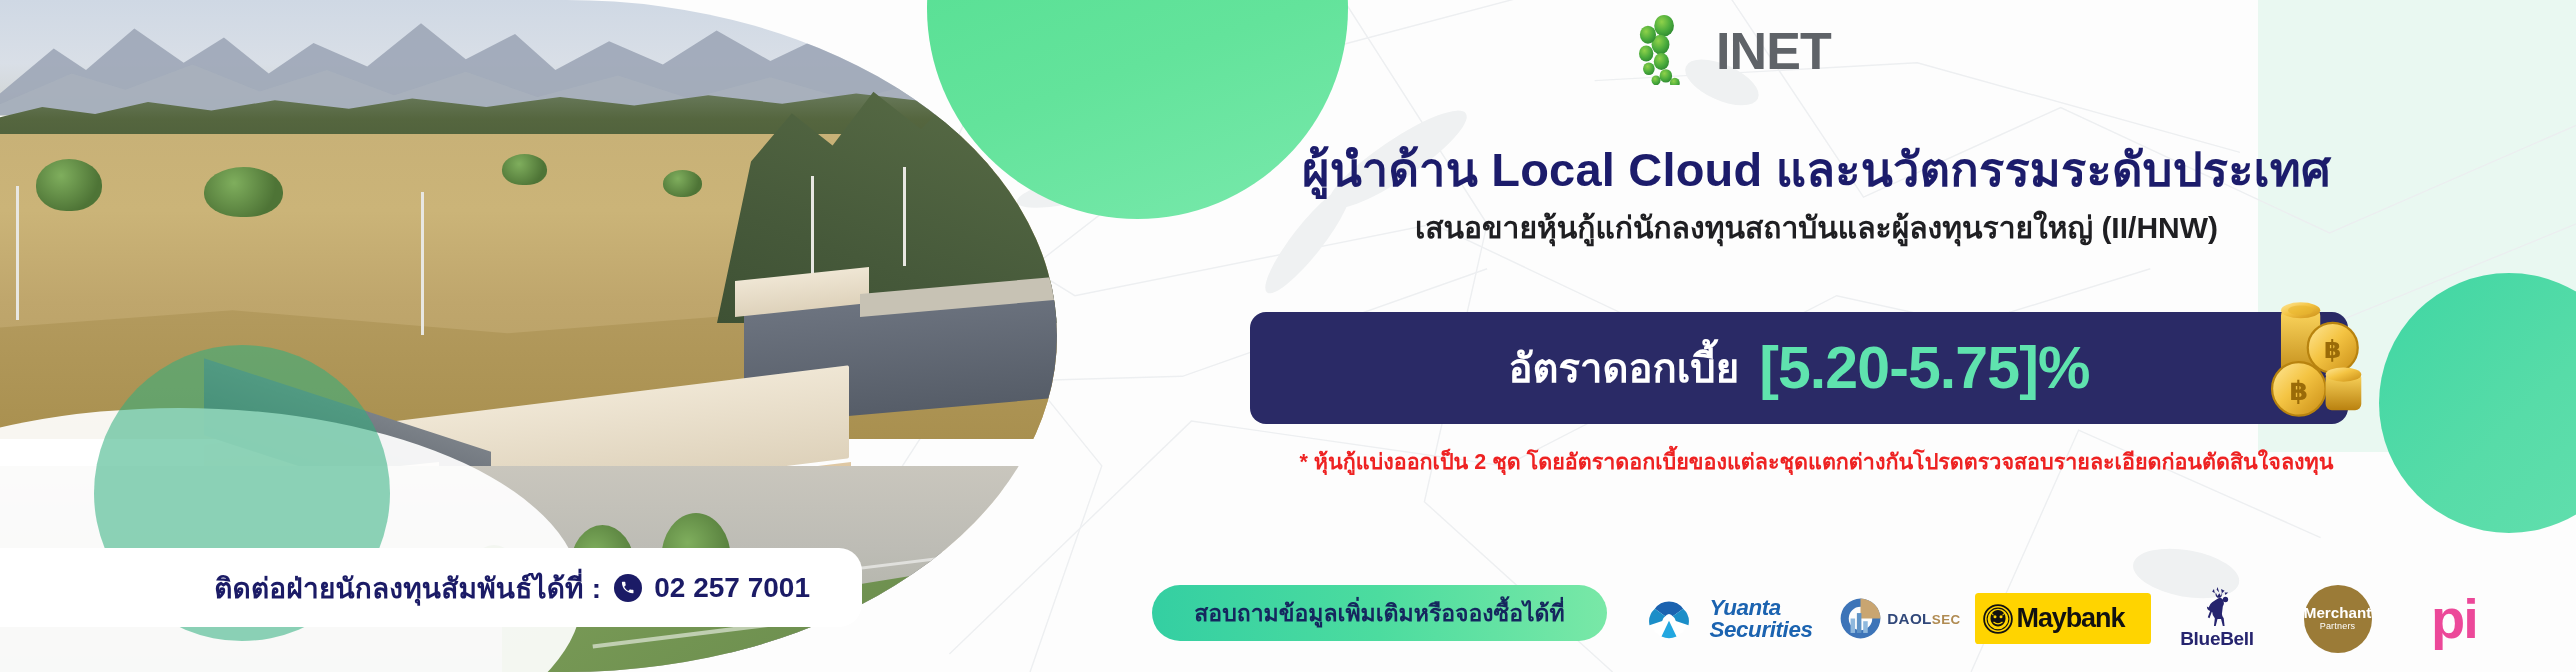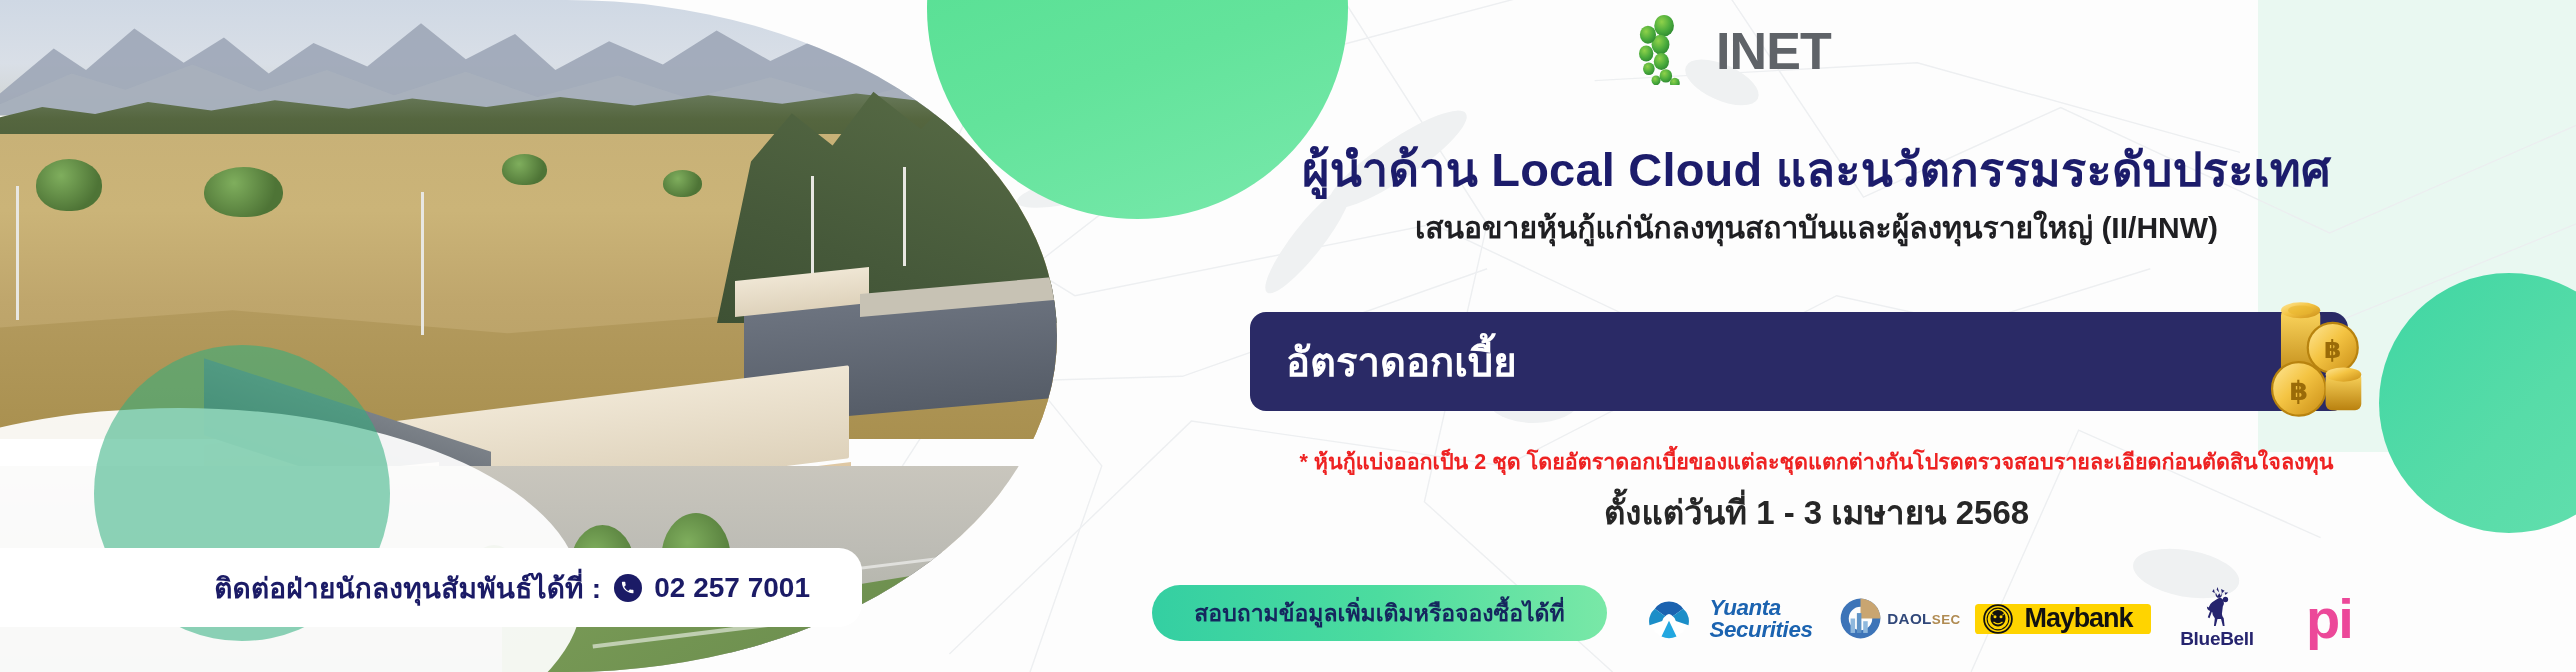--- a/index.html
+++ b/index.html
@@ -113,23 +113,23 @@
 
   .headline{
     position:absolute;left:0;top:142px;width:100%;text-align:center;
     font-size:47px;font-weight:800;color:#1c1c6b;letter-spacing:0.2px;line-height:56px;
   }
   .subhead{
     position:absolute;left:0;top:209px;width:100%;text-align:center;
     font-size:30px;font-weight:700;color:#1f1f22;line-height:38px;
   }
   .rate-band{
-    position:absolute;left:193px;top:312px;width:1098px;height:99px;
+    position:absolute;left:193px;top:312px;width:1098px;height:112px;
     background:#2a2a66;border-radius:16px;
-    display:flex;align-items:center;justify-content:flex-start;gap:20px;
+    display:flex;align-items:center;justify-content:center;gap:20px;
     box-sizing:border-box;padding:0 36px;
   }
   .rate-label{font-size:40px;font-weight:800;color:#ffffff;line-height:54px;}
   .rate-value{font-size:59px;font-weight:800;color:#5fe3ae;line-height:63px;letter-spacing:-0.9px;}
   .coins{position:absolute;left:1199px;top:296px;width:116px;height:125px;}
 
   .disclaimer{
     position:absolute;left:0;top:448px;width:100%;text-align:center;
     font-size:21.5px;font-weight:600;color:#ee2222;line-height:29px;
   }
@@ -163,22 +163,22 @@
 
   
   .daol{width:134px;flex-direction:row;gap:2.7px;}
   .daol-mark{width:47px;height:47px;}
   .daol-txt{font-size:15.2px;font-weight:800;color:#31487a;letter-spacing:0.4px;}
   .daol-txt i{font-style:normal;color:#b08b52;font-weight:600;font-size:13.4px;}
 
   
   .maybank{width:193px;}
   .maybank-box{
-    background:#ffd400;border-radius:3.6px;height:30px;width:176px;
-    display:flex;align-items:center;gap:12px;padding:0 8px;box-sizing:border-box;
+    background:#ffd400;border-radius:3.6px;height:51px;width:176px;
+    display:flex;align-items:center;gap:4px;padding:0 8px;box-sizing:border-box;
   }
   .mb-tiger{width:30px;height:30px;flex:0 0 auto;}
   .mb-txt{font-size:27px;font-weight:800;color:#111;letter-spacing:-1.1px;}
 
   
   .bluebell{width:116px;flex-direction:column;gap:0.9px;}
   .bb-deer{width:39px;height:41px;}
   .bb-txt{font-size:19px;font-weight:800;color:#26246e;letter-spacing:-0.3px;}
 
   
@@ -325,20 +325,21 @@
         </g>
       </svg>
       <div class="logo-text">INET</div>
     </div>
 
     <div class="headline">ผู้นำด้าน Local Cloud และนวัตกรรมระดับประเทศ</div>
     <div class="subhead">เสนอขายหุ้นกู้แก่นักลงทุนสถาบันและผู้ลงทุนรายใหญ่ (II/HNW)</div>
 
     <div class="rate-band">
       <span class="rate-label">อัตราดอกเบี้ย</span>
+      <span class="rate-value">[5.20-5.75]%</span>
     </div>
     <svg class="coins" viewBox="0 0 130 140">
       <defs>
         <linearGradient id="gold" x1="0" y1="0" x2="1" y2="1">
           <stop offset="0%" stop-color="#ffe89a"></stop>
           <stop offset="45%" stop-color="#f4c443"></stop>
           <stop offset="100%" stop-color="#c98d15"></stop>
         </linearGradient>
         <linearGradient id="gold2" x1="0" y1="0" x2="0" y2="1">
           <stop offset="0%" stop-color="#fdd75f"></stop>
@@ -361,21 +362,20 @@
         <circle cx="48" cy="104" r="30" fill="url(#gold)" stroke="#b8830f" stroke-width="2.5"></circle>
         <text x="48" y="116" font-size="30" font-weight="700" text-anchor="middle" fill="#9a6b08" font-family="DejaVu Sans, sans-serif">฿</text>
       </g>
       <g>
         <rect x="78" y="86" width="40" height="42" rx="7" fill="url(#gold2)"></rect>
         <ellipse cx="98" cy="88" rx="20" ry="8" fill="url(#gold)"></ellipse>
       </g>
     </svg>
 
     <div class="disclaimer">* หุ้นกู้แบ่งออกเป็น 2 ชุด โดยอัตราดอกเบี้ยของแต่ละชุดแตกต่างกันโปรดตรวจสอบรายละเอียดก่อนตัดสินใจลงทุน</div>
-    <div class="dateline">ตั้งแต่วันที่ 1 - 3 เมษายน 2568</div>
 
     <div class="bottom-row">
 
       <div class="cta-pill">
         <span class="cta-text">สอบถามข้อมูลเพิ่มเติมหรือจองซื้อได้ที่</span>
       </div>
 
       <div class="brokers">
 
         <div class="broker yuanta">
@@ -428,20 +428,26 @@
               <path d="M20 6 q-1 4 2 6 l3 0 q3 -2 2 -6 l-1 4 -2 -3 -2 3 z"></path>
               <path d="M24 12 q4 0 5 4 q1 4 -1 6 l-1 8 q0 3 2 5 l1 9 l-2 0 l-2 -8 l-4 0 l-2 8 l-2 0 l1 -9
                        q-3 -3 -3 -7 l-4 -2 q-2 -1 -2 -4 l2 1 q1 -4 4 -6 q3 -2 8 -5 z"></path>
               <path d="M14 26 l-3 8 l2 1 l3 -8 z"></path>
               <circle cx="31" cy="14" r="3"></circle>
             </g>
           </svg>
           <span class="bb-txt">BlueBell</span>
         </div>
 
+        <div class="broker merchant">
+          <div class="mp-circle">
+            <span class="mp-1">Merchant</span>
+            <span class="mp-2">Partners</span>
+          </div>
+        </div>
 
         <div class="broker pilogo">
           <span class="pi-txt">pi</span>
         </div>
 
       </div>
     </div>
   </div>
 </div>
 

